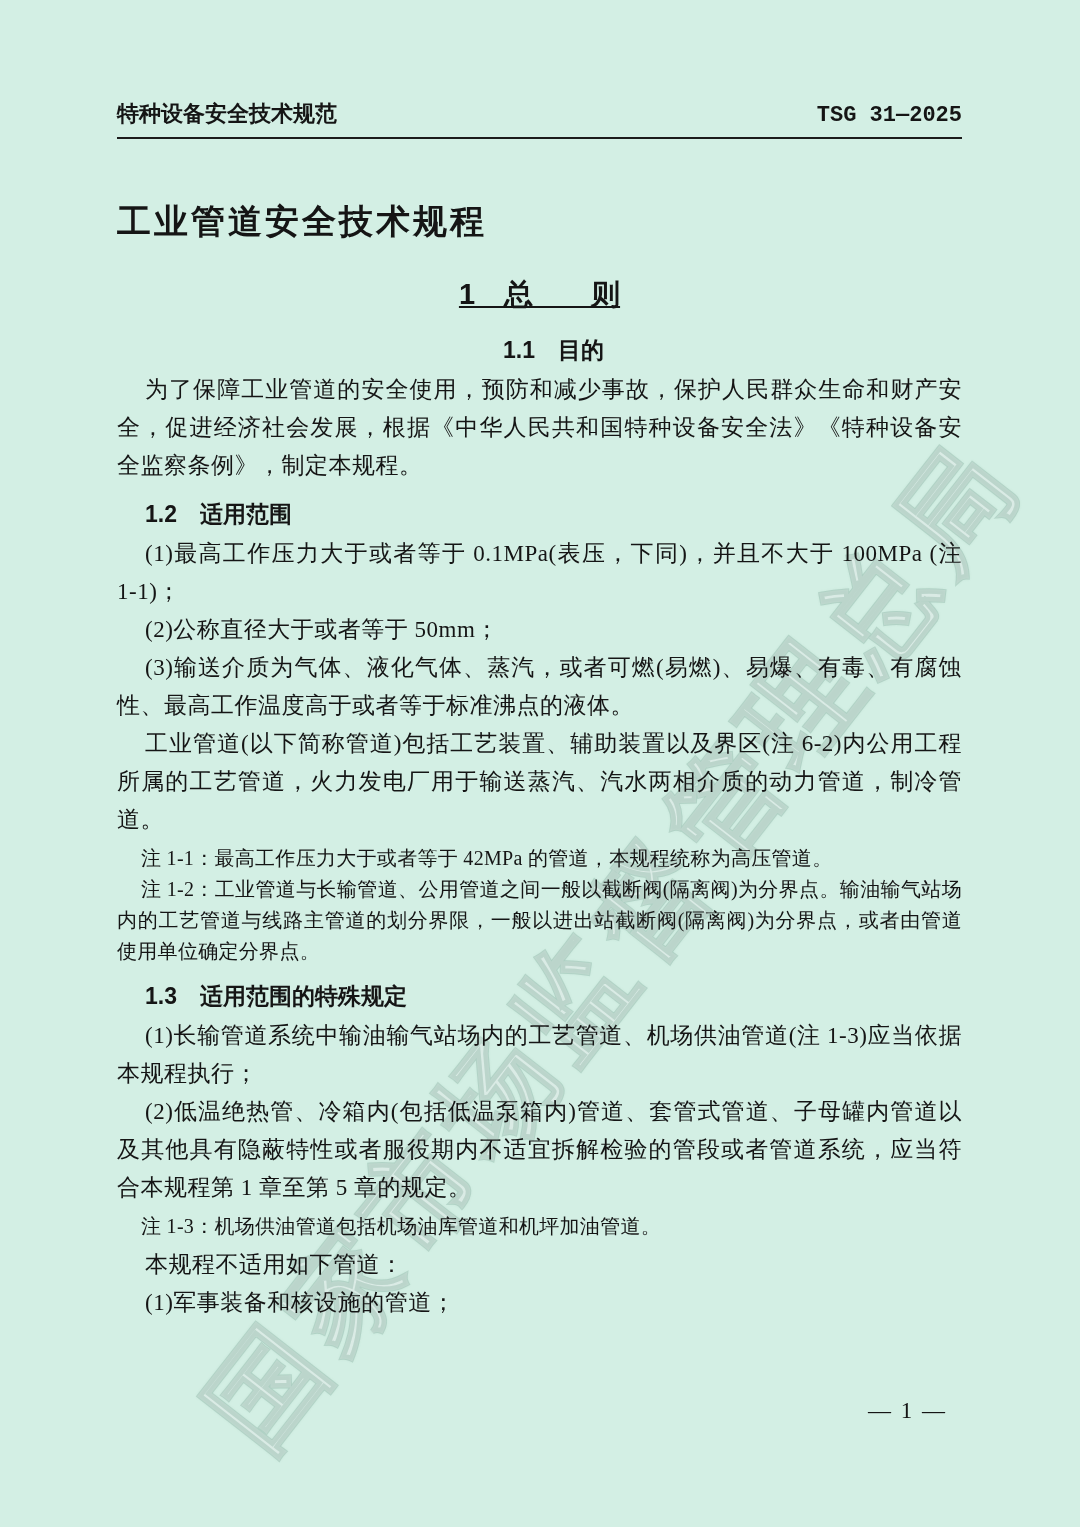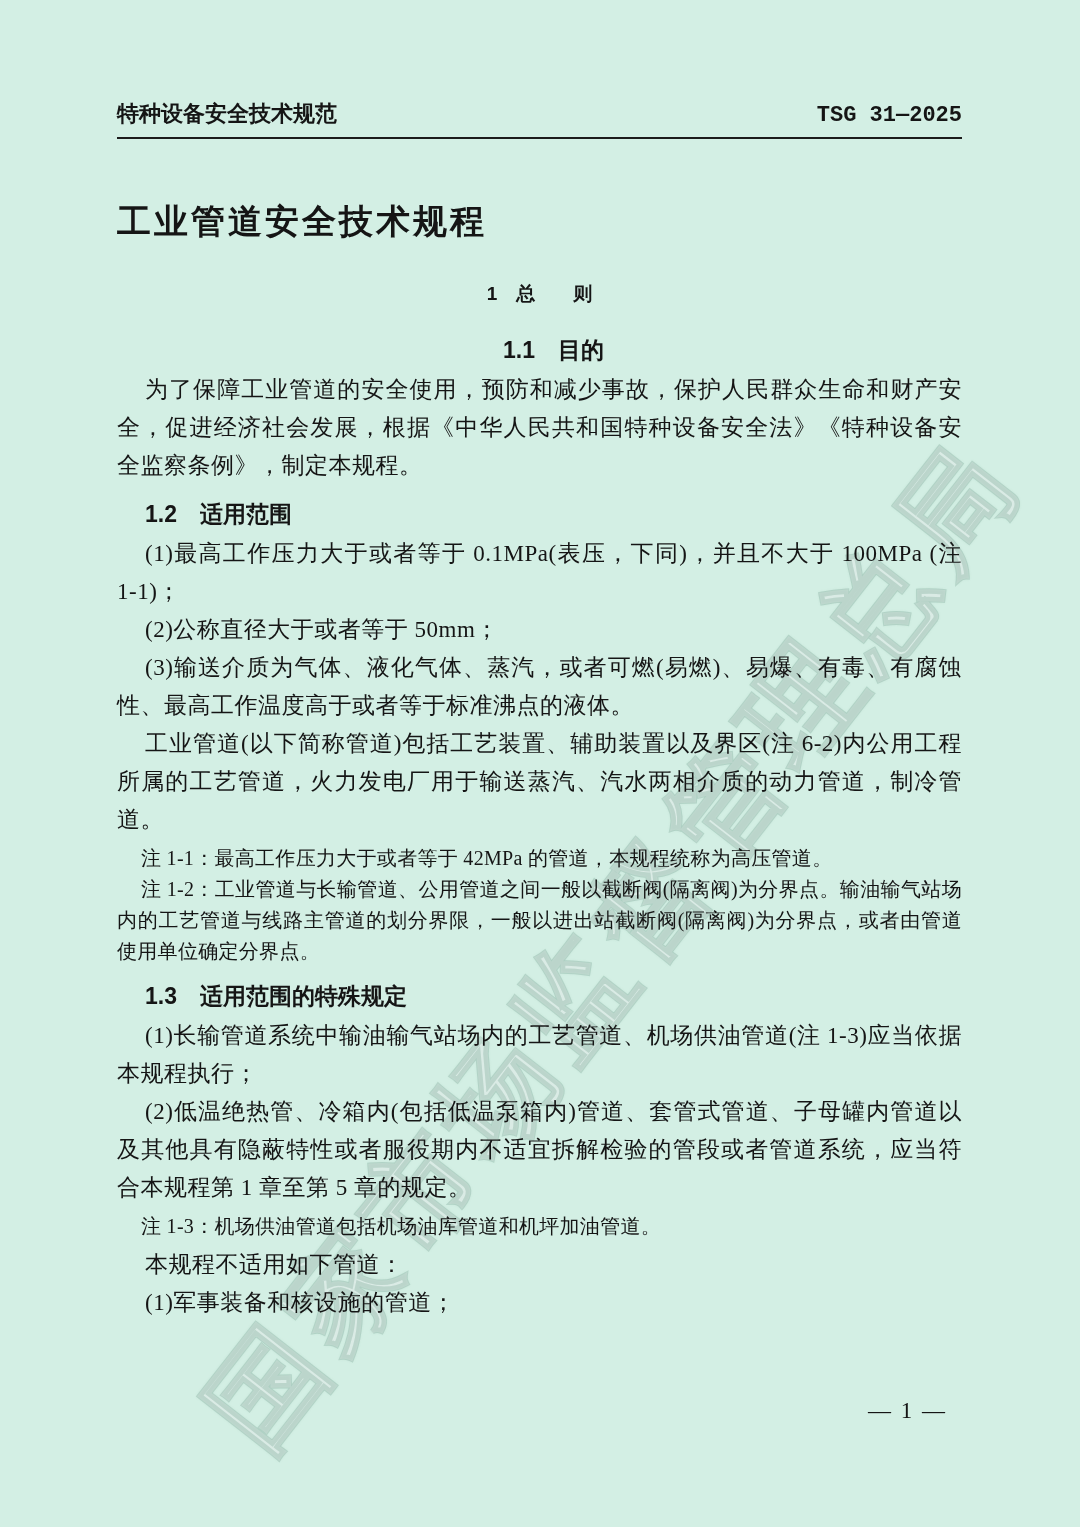--- a/index.html
+++ b/index.html
@@ -22,22 +22,23 @@
   .title{
     text-align:left;
     font-family:"Liberation Sans","DejaVu Sans",sans-serif;
     font-weight:bold;font-size:34px;line-height:40px;
     letter-spacing:3px;
     margin:62px 0 0 0;
   }
   .chapter{
     text-align:center;
     font-family:"Liberation Sans","DejaVu Sans",sans-serif;
-    font-weight:bold;font-size:19px;line-height:34px;
+    font-weight:bold;font-size:29px;line-height:34px;
     margin:36px 0 0 0;
+    text-decoration:underline;
   }
   .sec-h{
     font-family:"Liberation Sans","DejaVu Sans",sans-serif;
     font-weight:bold;font-size:23px;line-height:30px;
     margin:14px 0 6px 0;
     text-indent:28px;
   }
   .sec-h.first{margin-top:24px;text-align:center;}
   .para{
     font-size:23px;line-height:38px;

